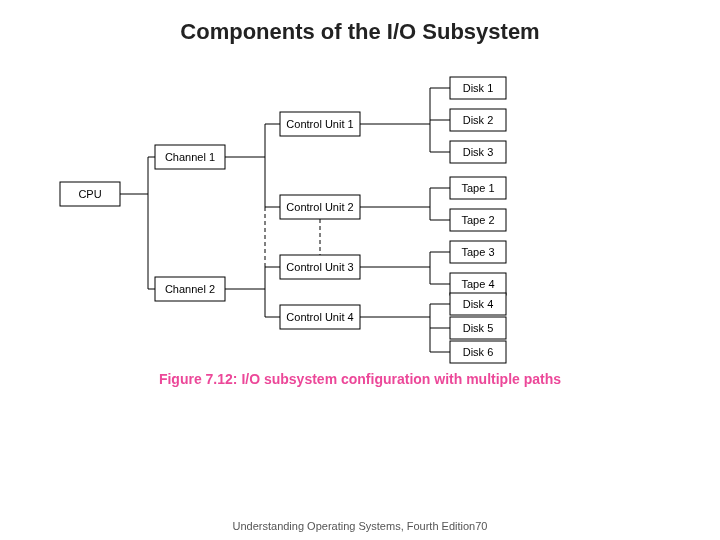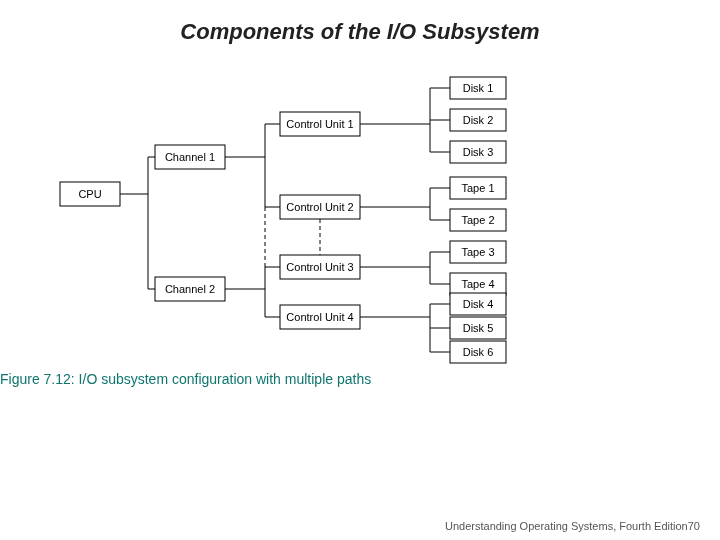--- a/index.html
+++ b/index.html
@@ -11,45 +11,46 @@
       position: relative;
       overflow: hidden;
     }
     .page-title {
       text-align: center;
       padding: 18px 40px 10px 40px;
       font-size: 22px;
       font-weight: bold;
       color: #222;
       line-height: 1.3;
-      font-style: italic;
     }
     .diagram-area {
       position: relative;
       width: 720px;
       height: 310px;
     }
     svg.diagram {
       position: absolute;
       top: 0; left: 0;
       width: 100%;
       height: 100%;
     }
     .caption {
+      text-align: center;
       font-size: 14px;
-      color: #0f766e;
+      color: #ec4899;
       margin-top: 4px;
+      font-weight: bold;
     }
     .footer {
       position: absolute;
       bottom: 8px;
       left: 0;
       right: 0;
       display: flex;
-      justify-content: flex-end;
+      justify-content: center;
       padding: 0 20px;
       font-size: 11px;
       color: #555;
     }
   </style>
 </head>
 <body>
 
 <div class="page-title">
   <span>Components of the I/O Subsystem</span><br>

